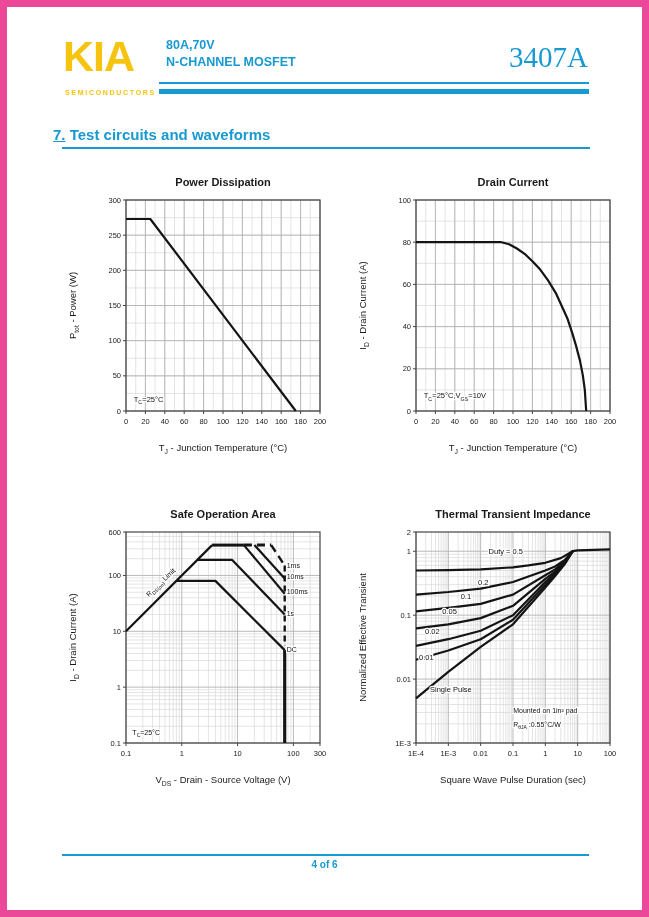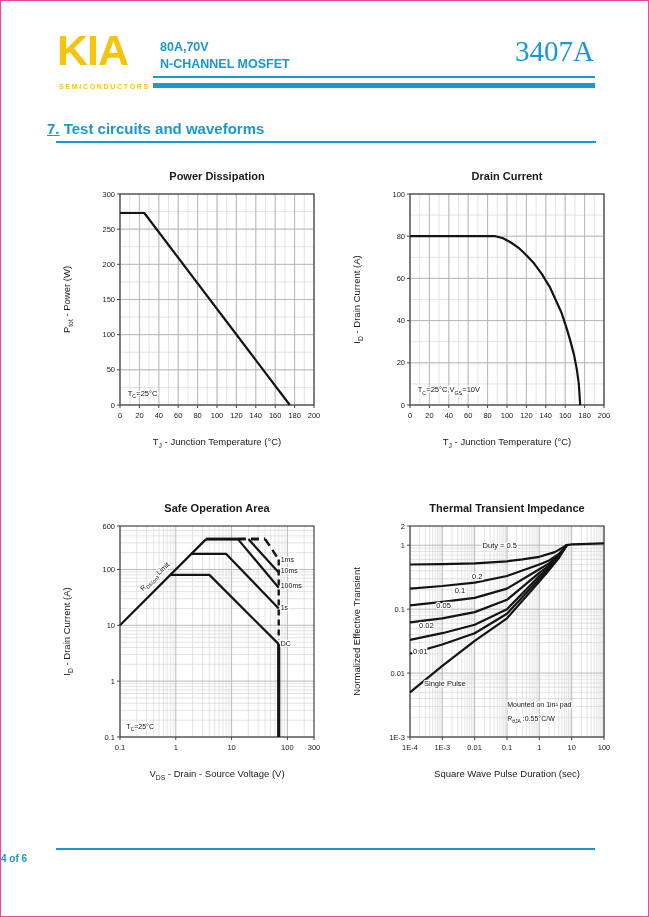--- a/index.html
+++ b/index.html
@@ -1,39 +1,39 @@
 <!DOCTYPE html>
 <html><head>
 <meta charset="utf-8">
 <style>
   html,body{margin:0;padding:0;background:#f2f2f2;}
   .page{
     position:relative;width:649px;height:917px;background:#ffffff;
     margin:0 auto;font-family:"Liberation Sans",sans-serif;
-    border:1px solid #ec4899;box-sizing:border-box;overflow:hidden;
+    border:7px solid #ec4899;box-sizing:border-box;overflow:hidden;
   }
   .logo{position:absolute;left:56px;top:28px;font-size:43px;font-weight:bold;
     color:#f6c40e;line-height:1;letter-spacing:-1px;}
   .logo-sub{position:absolute;left:58px;top:82px;font-size:7px;font-weight:bold;
     color:#f6c40e;letter-spacing:1.7px;}
-  .subtitle{position:absolute;left:159px;top:38px;color:#1799d1;font-weight:bold;
+  .subtitle{position:absolute;left:159px;top:30px;color:#1799d1;font-weight:bold;
     font-size:12.5px;line-height:1.35;}
   .part-number{position:absolute;right:54px;top:34px;font-size:29px;color:#1799d1;font-family:Liberation Serif, serif;}
   .rule-thin{position:absolute;left:152px;right:53px;top:75px;height:2px;background:#1799d1;}
   .rule-thick{position:absolute;left:152px;right:53px;top:82px;height:5px;background:#1799d1;}
   .section-title{position:absolute;left:46px;top:119px;font-size:15px;font-weight:bold;color:#1799d1;}
   .section-title .num{text-decoration:underline;}
   .section-rule{position:absolute;left:55px;right:52px;top:140px;height:2px;background:#1799d1;}
   .chart{position:absolute;width:290px;height:300px;}
   #c1{left:55px;top:163px;}
   #c2{left:345px;top:163px;}
   #c3{left:55px;top:495px;}
   #c4{left:345px;top:495px;}
   .footer-rule{position:absolute;left:55px;right:53px;top:847px;height:2px;background:#1799d1;}
-  .footer-text{position:absolute;left:0;right:0;top:852px;
+  .footer-text{position:absolute;left:0;right:0;top:852px;text-align:center;
     font-size:10px;font-weight:bold;color:#1799d1;}
 </style>
 </head>
 <body>
 
 <div class="page">
 
   <div class="logo">KIA</div>
   <div class="logo-sub">SEMICONDUCTORS</div>
 

